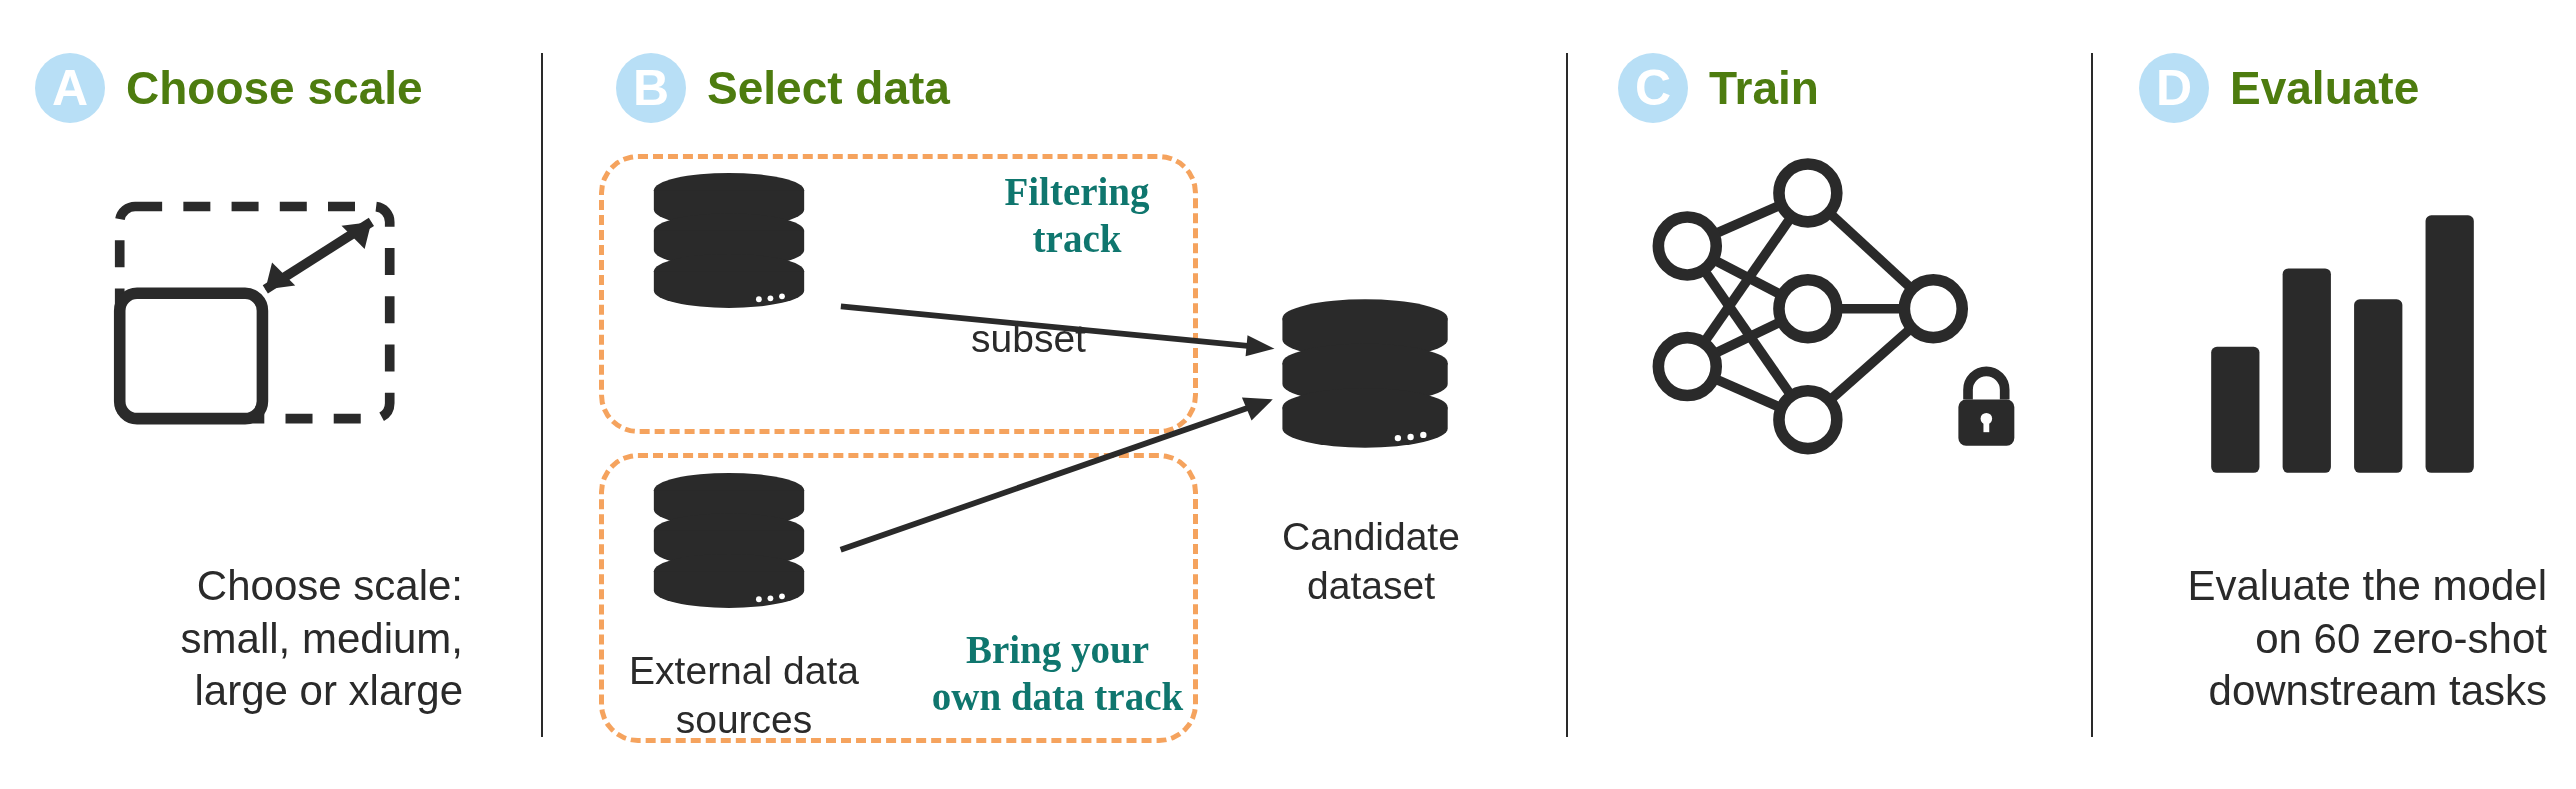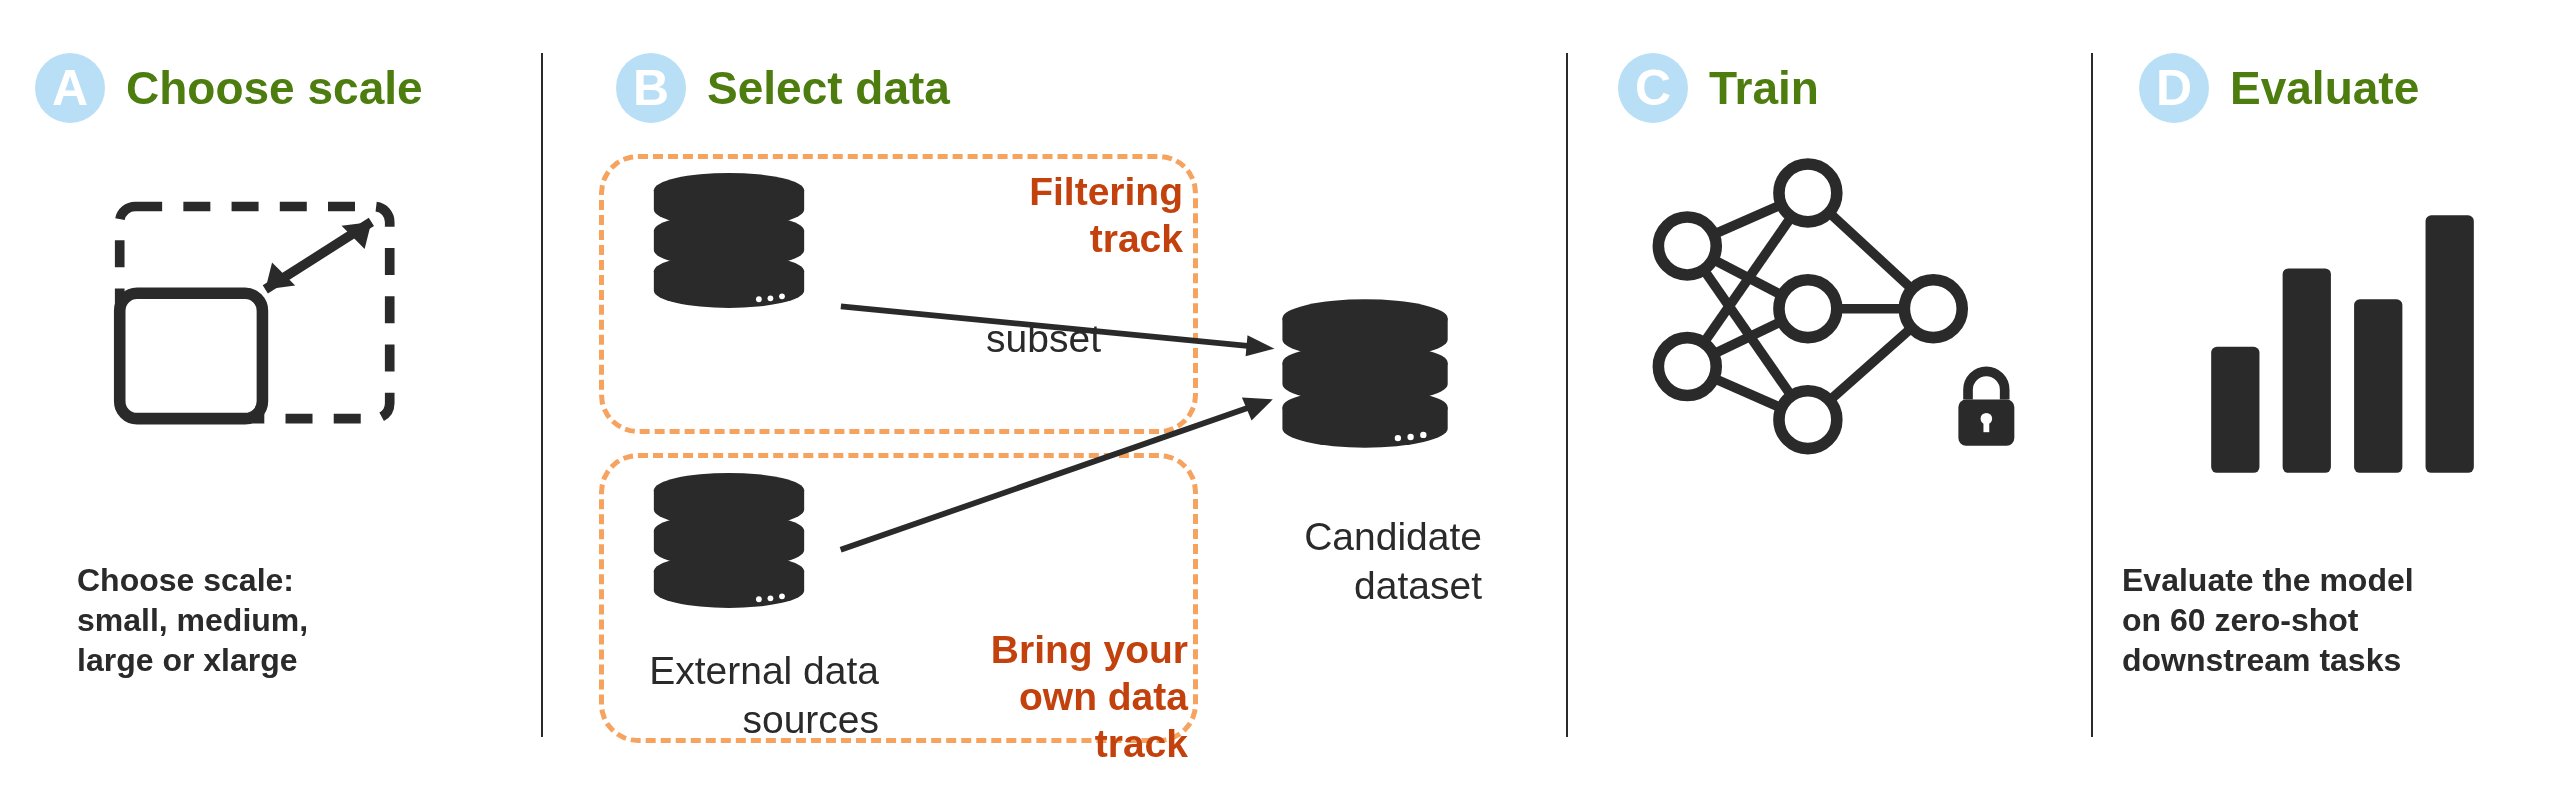--- a/index.html
+++ b/index.html
@@ -41,41 +41,42 @@
     font-family: Arial, sans-serif;
   }
   .step-title {
     position: absolute;
     font-size: 46px;
     font-weight: 700;
     color: #4d7c0f;
   }
   .caption {
     position: absolute;
-    font-size: 32px;
-    line-height: 1.25;
-    text-align: left;
-    color: #2a2a2a;
-    font-weight: 700;
-  }
-  .label {
-    position: absolute;
-    font-size: 39px;
+    font-size: 42px;
     line-height: 1.25;
     text-align: right;
     color: #2a2a2a;
     font-weight: 400;
   }
+  .label {
+    position: absolute;
+    font-size: 39px;
+    line-height: 1.25;
+    text-align: center;
+    color: #2a2a2a;
+    font-weight: 400;
+  }
   .track-label {
     position: absolute;
     font-size: 39px;
     line-height: 1.2;
     font-weight: 700;
-    color: #c2410c;
-    text-align: right;
+    color: #0f766e;
+    text-align: center;
+    font-family: Liberation Serif, serif;
   }
   .dashed-track {
     position: absolute;
     border: 5.8px dashed #f5a35e;
     border-radius: 39px;
     background: transparent;
   }
   svg.abs {
     position: absolute;
     overflow: visible;

